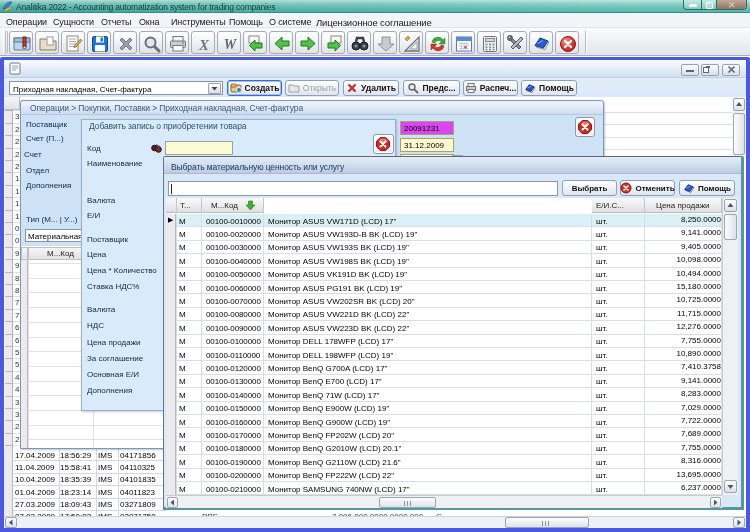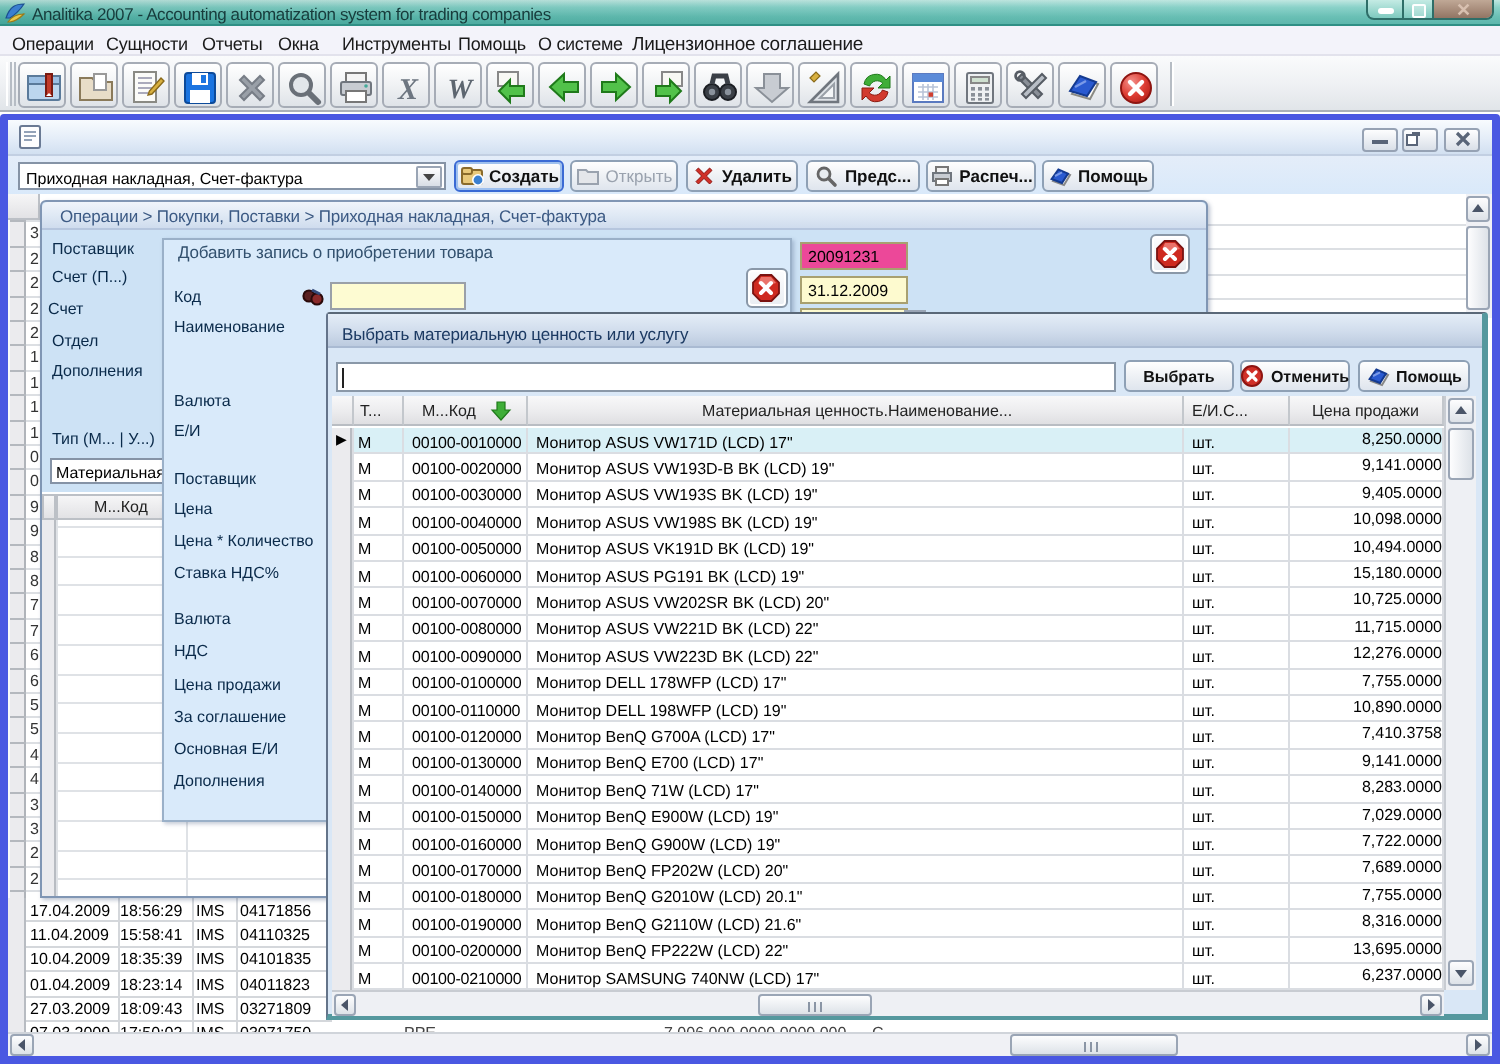--- a/index.html
+++ b/index.html
@@ -49,21 +49,21 @@
 .wtitle { font-size:8.5px; color:#2c4a74; letter-spacing:-0.1px; }
 .redx { border:1px solid #8a98a8; border-radius:3px;
  background:linear-gradient(180deg,#fdfdfe,#e9edf2); box-shadow:0 0 0 1px #fff inset; }
 </style></head><body>
 
 <div id="titlebar" class="a">
 <svg class="a" style="left:2px;top:1px" width="11" height="11" viewBox="0 0 11 11">
       <path d="M1 8 C3 2 6 1 10 1 C8 4 6 6 3 8 Z" fill="#3a7fd0" stroke="#1c4f90" stroke-width="0.6"></path>
       <path d="M2 10 C4 7 7 6 10 6 C8 8 6 9.5 3 10 Z" fill="#e8c84a" stroke="#9a7a1a" stroke-width="0.6"></path>
     </svg>
-<span class="a cap tx">Analitika 2007 - Accounting automatization system for trading companies</span>
+<span class="a cap tx">Analitika 2022 - Accounting automatization system for trading companies</span>
 <div id="winbtns" class="a">
       <div class="d"></div>
       <div class="d" style="left:33px"></div>
       <div class="c"></div>
       <div class="a" style="left:5px;top:4px;width:8px;height:3px;background:#fff;border-radius:1.5px"></div>
       <div class="a" style="left:22px;top:2px;width:7px;height:7px;border:1.5px solid #fff;border-radius:1px;background:rgba(255,255,255,.25)"></div>
       <div class="a tx" style="left:44px;top:0px;color:#d8c0b0;font-size:9px;font-weight:bold">✕</div>
     </div>
 </div>
 <div id="menubar" class="a">
@@ -498,21 +498,21 @@
 <div class="a" style="left:0;top:119.9px;width:142px;height:1px;background:#dfe2e6"></div>
 <div class="a" style="left:0;top:134.6px;width:142px;height:1px;background:#dfe2e6"></div>
 <div class="a" style="left:0;top:149.3px;width:142px;height:1px;background:#dfe2e6"></div>
 <div class="a" style="left:0;top:164.0px;width:142px;height:1px;background:#dfe2e6"></div>
 <div class="a" style="left:0;top:178.7px;width:142px;height:1px;background:#dfe2e6"></div>
 <div class="a" style="left:0;top:193.4px;width:142px;height:1px;background:#dfe2e6"></div>
 <div class="a" style="left:7px;top:14px;width:1px;height:188px;background:#dfe2e6"></div>
 <div class="a" style="left:72px;top:14px;width:1px;height:188px;background:#dfe2e6"></div>
 <div class="a" style="left:0;top:14px;width:7px;height:188px;background:#ebebee;border-right:1px solid #b8bcc2"></div>
 </div>
-<div class="a" style="left:400px;top:121px;width:54px;height:14px;background:#ec4899;border:1px solid #a8a070">
+<div class="a" style="left:400px;top:121px;width:54px;height:14px;background:#d946ef;border:1px solid #a8a070">
     <span class="a tx" style="left:3px;top:2px;font-size:8px;color:#000">20091231</span>
   </div>
 <div class="a" style="left:400px;top:138px;width:54px;height:14px;background:#fdfacf;border:1px solid #a8a070">
     <span class="a tx" style="left:3px;top:2px;font-size:8px;color:#000">31.12.2009</span>
   </div>
 <div class="a" style="left:400px;top:154px;width:54px;height:14px;background:#fdfacf;border:1px solid #a8a070">
     <span class="a tx" style="left:3px;top:2px;font-size:8px;color:#000">руб</span>
   </div>
 <div class="a" style="left:452px;top:155px;width:11px;height:13px;background:linear-gradient(180deg,#fdfdfe,#d8dee6);border:1px solid #9aa5b5"><svg width="9" height="11" viewBox="0 0 9 11">
       <path d="M2 4 L7 4 L4.5 7 Z" fill="#444"></path>
@@ -580,23 +580,20 @@
 <div class="a" style="left:166px;top:198px;width:556px;height:297px;background:#fff;overflow:hidden" id="sdt">
 <div class="a" style="left:0px;top:0;width:11px;height:15px;background:linear-gradient(180deg,#f8f8f9 0%,#ececee 55%,#dfdfe2 100%);border-right:1px solid #c3c7cc;border-bottom:1px solid #b9bdc3"></div>
 <div class="a" style="left:11px;top:0;width:25px;height:15px;background:linear-gradient(180deg,#f8f8f9 0%,#ececee 55%,#dfdfe2 100%);border-right:1px solid #c3c7cc;border-bottom:1px solid #b9bdc3">
       <span class="tx" style="position:absolute;left:3px;top:3px;font-size:8px;color:#222">Т...</span>
     </div>
 <div class="a" style="left:36px;top:0;width:62px;height:15px;background:linear-gradient(180deg,#f8f8f9 0%,#ececee 55%,#dfdfe2 100%);border-right:1px solid #c3c7cc;border-bottom:1px solid #b9bdc3">
       <span class="tx" style="position:absolute;left:9px;top:3px;font-size:8px;color:#222">М...Код</span>
       <svg style="position:absolute;left:43px;top:2px" width="11" height="11" viewBox="0 0 11 11">
         <path d="M3.5 1 L7.5 1 L7.5 5 L10 5 L5.5 10 L1 5 L3.5 5 Z" fill="#3fae38" stroke="#1f7a1a" stroke-width="0.6"></path>
       </svg>
-    </div>
-<div class="a" style="left:98px;top:0;width:328px;height:15px;background:linear-gradient(180deg,#f8f8f9 0%,#ececee 55%,#dfdfe2 100%);border-right:1px solid #c3c7cc;border-bottom:1px solid #b9bdc3">
-      <span class="tx" style="position:absolute;left:87px;top:3px;font-size:8px;color:#222">Материальная ценность.Наименование...</span>
     </div>
 <div class="a" style="left:426px;top:0;width:53px;height:15px;background:linear-gradient(180deg,#f8f8f9 0%,#ececee 55%,#dfdfe2 100%);border-right:1px solid #c3c7cc;border-bottom:1px solid #b9bdc3">
       <span class="tx" style="position:absolute;left:4px;top:3px;font-size:8px;color:#222">Е/И.С...</span>
     </div>
 <div class="a" style="left:479px;top:0;width:77px;height:15px;background:linear-gradient(180deg,#f8f8f9 0%,#ececee 55%,#dfdfe2 100%);border-right:1px solid #c3c7cc;border-bottom:1px solid #b9bdc3">
       <span class="tx" style="position:absolute;left:11px;top:3px;font-size:8px;color:#222">Цена продажи</span>
     </div>
 <div class="a" style="left:0;top:16.0px;width:556px;height:13.4px;background:#d9f0f6;border-bottom:1px solid #dadde2"></div>
 <div class="a" style="left:0;top:16.0px;width:10px;height:13.4px;background:#ebebee;border-right:1px solid #b8bcc2"></div>
 <div class="a tx" style="left:2px;top:18.0px;font-size:7px;color:#000">▶</div>

